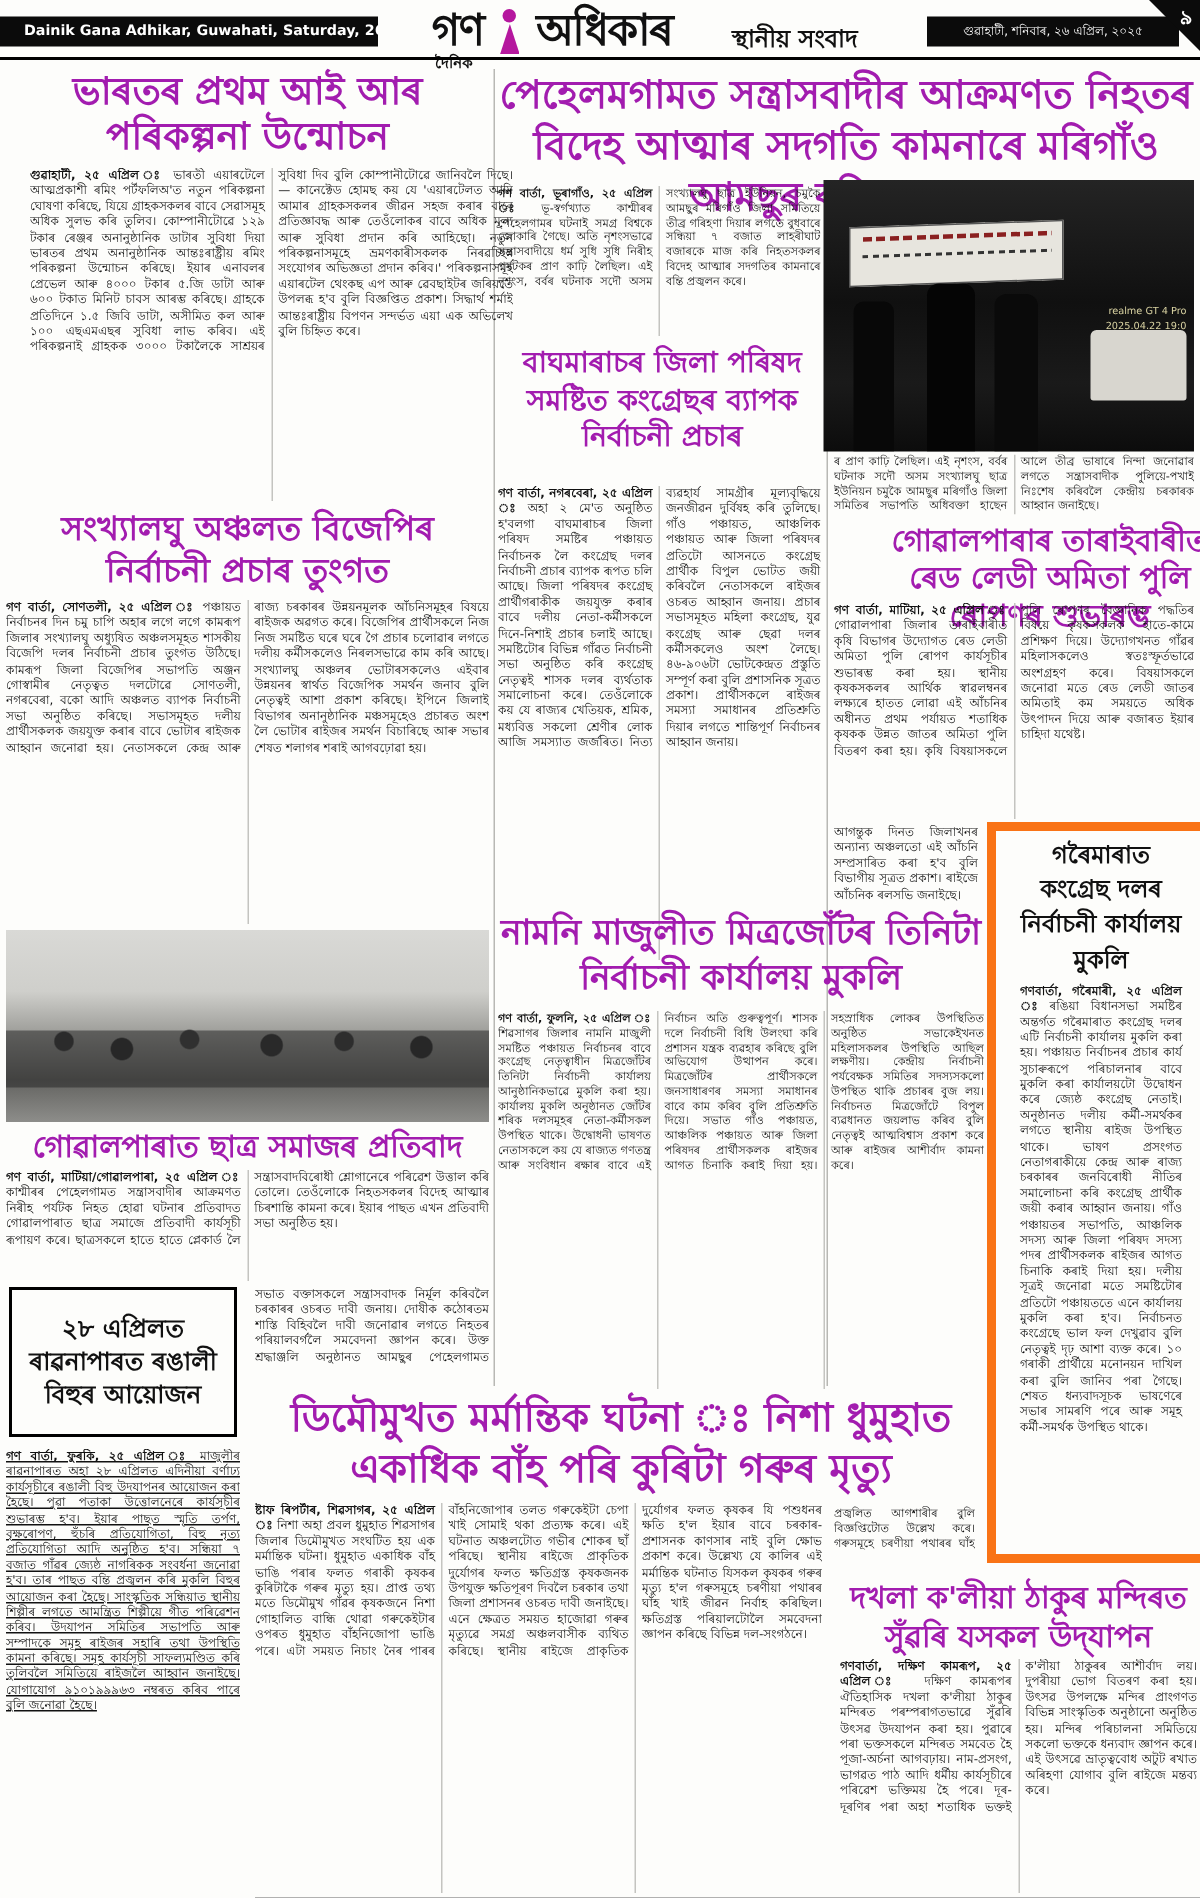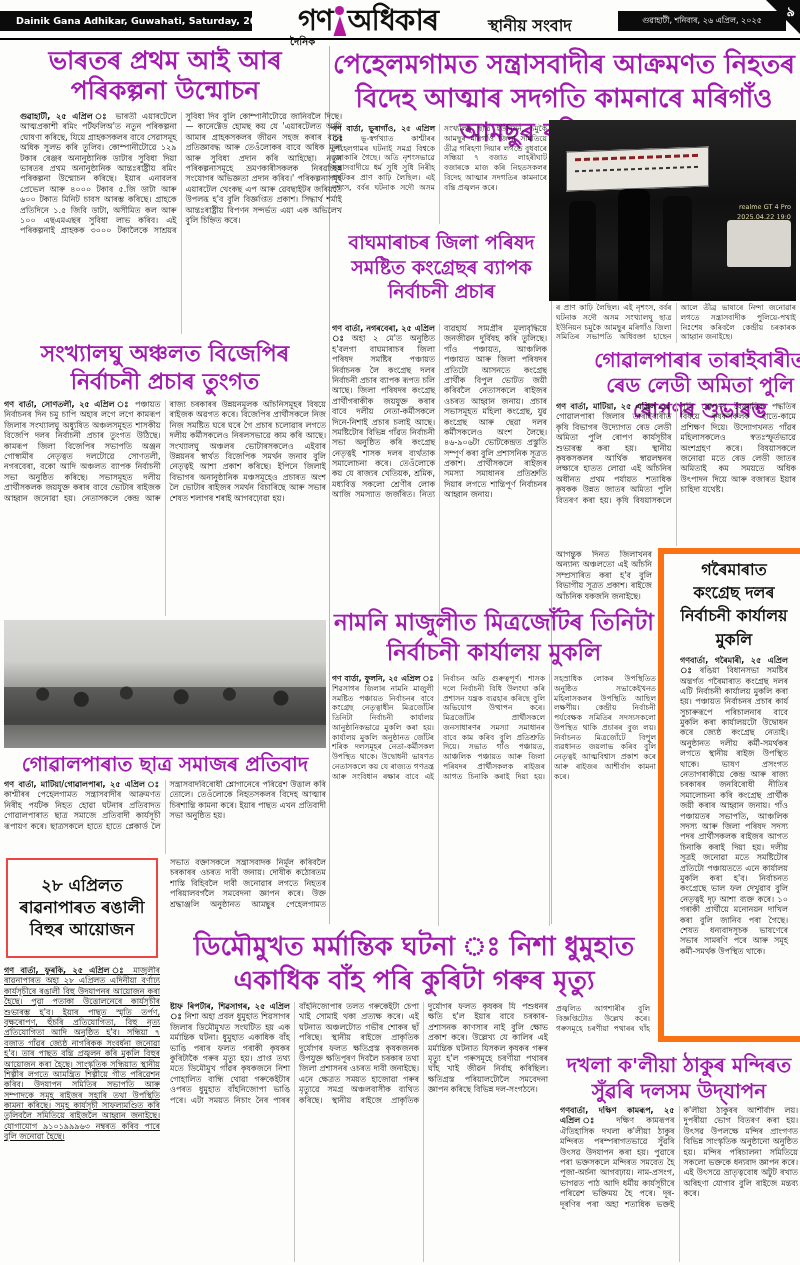--- a/index.html
+++ b/index.html
@@ -9,21 +9,21 @@
     background:#fdfdfb; overflow:hidden;
     font-family:"DejaVu Sans", sans-serif; color:#111;
   }
   
   .mast-top { position:absolute; left:290px; top:0; width:150px; text-align:left;
     font-size:10px; font-weight:700;margin-top:34px; }
   .mast-bar-left { position:absolute; left:0; top:11px; width:252px; height:20px;
     background:#0b0b0b; color:#fff; font-size:9.5px; font-weight:700;
     line-height:20px; padding-left:16px; white-space:nowrap; overflow:hidden; }
   .mast-main { position:absolute; left:252px; top:4px; width:232px; height:34px;
-    display:flex; align-items:center; justify-content:center; gap:0;
+    display:flex; align-items:center; justify-content:center; gap:10px;
     font-size:29px; font-weight:800; letter-spacing:-1px; }
   .brand-icon { display:inline-block; width:15px; height:30px; position:relative; }
   .brand-icon .head { position:absolute; left:3px; top:0; width:9px; height:9px;
     border-radius:50%; background:#b5179e; }
   .brand-icon .torso { position:absolute; left:1px; top:10px; width:13px; height:20px;
     background:#b5179e; clip-path:polygon(50% 0,100% 100%,0 100%); }
   .mast-section { position:absolute; left:488px; top:13px; width:125px;
     font-size:16px; font-weight:700; }
   .mast-bar-right { position:absolute; left:618px; top:11px; width:168px; height:20px;
     background:#0b0b0b; color:#fff; font-size:8px; line-height:20px; text-align:center;
@@ -43,21 +43,21 @@
   .vr1 { left:329px; top:46px; height:878px; }
   .vr2 { left:551px; top:124px; height:800px; }
   .hl-bharat  { left:4px;  top:46px;  width:322px; font-size:25px; line-height:1.2; }
   .bd-bharat  { left:20px;  top:112px; width:322px; height:222px; column-count:2; font-size:8px; }
   .hl-bjp     { left:4px;  top:340px; width:322px; font-size:22px; line-height:1.25; }
   .bd-bjp     { left:4px;  top:400px; width:322px; height:216px; column-count:2; font-size:8px; }
   .hl-protest { left:4px;  top:752px; width:322px; font-size:20px; line-height:1.2; }
   .bd-protest { left:4px;  top:780px; width:322px; height:74px; column-count:2; font-size:8px; }
   .bd-protest2{ left:170px; top:858px; width:156px; height:66px; column-count:1; font-size:8px; }
   .bihu-box   { position:absolute; left:6px; top:858px; width:152px; height:100px;
-                border:2px solid #ef4444; display:flex; align-items:center; justify-content:center;
+                border:2px solid #000000; display:flex; align-items:center; justify-content:center;
                 text-align:center; font-size:16.5px; font-weight:800; line-height:1.35; padding:3px; }
   .bd-bihu    { left:4px;  top:966px; width:156px; height:294px; column-count:1; font-size:8px;text-decoration:underline; }
   .hl-pahel   { left:332px; top:48px; width:464px; font-size:26px; line-height:1.3; }
   .bd-pahel   { left:332px; top:124px; width:215px; height:100px; column-count:2; font-size:7.5px; }
   .bd-pahel2  { left:556px; top:303px; width:240px; height:40px; column-count:2; font-size:7.5px; }
   .hl-bagh    { left:336px; top:230px; width:211px; font-size:19px; line-height:1.3; }
   .bd-bagh    { left:332px; top:288px; width:215px; height:316px; column-count:2; font-size:8px;margin-top:36px; }
   .hl-red     { left:580px; top:348px; width:240px; font-size:20px; line-height:1.25;text-align:center; }
   .bd-red     { left:556px; top:402px; width:240px; height:144px; column-count:2; font-size:8px; }
   .bd-red2    { left:556px; top:550px; width:96px; height:56px; column-count:1; font-size:8px; }
@@ -197,21 +197,21 @@
       <b class="dl">গণ বাৰ্তা, নগৰবেৰা, ২৫ এপ্ৰিল ঃ </b><span>অহা ২ মে'ত অনুষ্ঠিত হ'বলগা বাঘমাৰাচৰ জিলা পৰিষদ সমষ্টিৰ পঞ্চায়ত নিৰ্বাচনক লৈ কংগ্ৰেছ দলৰ নিৰ্বাচনী প্ৰচাৰ ব্যাপক ৰূপত চলি আছে। জিলা পৰিষদৰ কংগ্ৰেছ প্ৰাৰ্থীগৰাকীক জয়যুক্ত কৰাৰ বাবে দলীয় নেতা-কৰ্মীসকলে দিনে-নিশাই প্ৰচাৰ চলাই আছে। সমষ্টিটোৰ বিভিন্ন গাঁৱত নিৰ্বাচনী সভা অনুষ্ঠিত কৰি কংগ্ৰেছ নেতৃত্বই শাসক দলৰ ব্যৰ্থতাক সমালোচনা কৰে। তেওঁলোকে কয় যে ৰাজ্যৰ খেতিয়ক, শ্ৰমিক, মধ্যবিত্ত সকলো শ্ৰেণীৰ লোক আজি সমস্যাত জৰ্জৰিত। নিত্য ব্যৱহাৰ্য সামগ্ৰীৰ মূল্যবৃদ্ধিয়ে জনজীৱন দুৰ্বিষহ কৰি তুলিছে। গাঁও পঞ্চায়ত, আঞ্চলিক পঞ্চায়ত আৰু জিলা পৰিষদৰ প্ৰতিটো আসনতে কংগ্ৰেছ প্ৰাৰ্থীক বিপুল ভোটত জয়ী কৰিবলৈ নেতাসকলে ৰাইজৰ ওচৰত আহ্বান জনায়। প্ৰচাৰ সভাসমূহত মহিলা কংগ্ৰেছ, যুৱ কংগ্ৰেছ আৰু ছেৱা দলৰ কৰ্মীসকলেও অংশ লৈছে। ৪৬-৯০৬টা ভোটকেন্দ্ৰত প্ৰস্তুতি সম্পূৰ্ণ কৰা বুলি প্ৰশাসনিক সূত্ৰত প্ৰকাশ। প্ৰাৰ্থীসকলে ৰাইজৰ সমস্যা সমাধানৰ প্ৰতিশ্ৰুতি দিয়াৰ লগতে শান্তিপূৰ্ণ নিৰ্বাচনৰ আহ্বান জনায়।</span>
     </div>
   </section>
 
   <section>
     <h2 class="hl hl-red">গোৱালপাৰাৰ তাৰাইবাৰীত ৰেড লেডী অমিতা পুলি ৰোপণৰ শুভাৰম্ভ</h2>
     <div class="body bd-red">
       <b class="dl">গণ বাৰ্তা, মাটিয়া, ২৫ এপ্ৰিল ঃ </b><span>গোৱালপাৰা জিলাৰ তাৰাইবাৰীত কৃষি বিভাগৰ উদ্যোগত ৰেড লেডী অমিতা পুলি ৰোপণ কাৰ্যসূচীৰ শুভাৰম্ভ কৰা হয়। স্থানীয় কৃষকসকলৰ আৰ্থিক স্বাৱলম্বনৰ লক্ষ্যৰে হাতত লোৱা এই আঁচনিৰ অধীনত প্ৰথম পৰ্যায়ত শতাধিক কৃষকক উন্নত জাতৰ অমিতা পুলি বিতৰণ কৰা হয়। কৃষি বিষয়াসকলে পুলি ৰোপণৰ বৈজ্ঞানিক পদ্ধতিৰ বিষয়ে কৃষকসকলক হাতে-কামে প্ৰশিক্ষণ দিয়ে। উদ্যোগখনত গাঁৱৰ মহিলাসকলেও স্বতঃস্ফূৰ্তভাৱে অংশগ্ৰহণ কৰে। বিষয়াসকলে জনোৱা মতে ৰেড লেডী জাতৰ অমিতাই কম সময়তে অধিক উৎপাদন দিয়ে আৰু বজাৰত ইয়াৰ চাহিদা যথেষ্ট।</span>
     </div>
     <div class="body bd-red2">
-      <span>আগন্তুক দিনত জিলাখনৰ অন্যান্য অঞ্চলতো এই আঁচনি সম্প্ৰসাৰিত কৰা হ'ব বুলি বিভাগীয় সূত্ৰত প্ৰকাশ। ৰাইজে আঁচনিক ষকজনি জনাইছে।</span>
+      <span>আগন্তুক দিনত জিলাখনৰ অন্যান্য অঞ্চলতো এই আঁচনি সম্প্ৰসাৰিত কৰা হ'ব বুলি বিভাগীয় সূত্ৰত প্ৰকাশ। ৰাইজে আঁচনিক ৰলসভি জনাইছে।</span>
     </div>
   </section>
 
   <aside class="gore-box">
     <h2 class="gore-hl">গৰৈমাৰাত কংগ্ৰেছ দলৰ নিৰ্বাচনী কাৰ্যালয় মুকলি</h2>
     <div class="gore-bd">
       <b class="dl">গণবাৰ্তা, গৰৈমাৰী, ২৫ এপ্ৰিল ঃ </b><span>ৰঙিয়া বিধানসভা সমষ্টিৰ অন্তৰ্গত গৰৈমাৰাত কংগ্ৰেছ দলৰ এটি নিৰ্বাচনী কাৰ্যালয় মুকলি কৰা হয়। পঞ্চায়ত নিৰ্বাচনৰ প্ৰচাৰ কাৰ্য সুচাৰুৰূপে পৰিচালনাৰ বাবে মুকলি কৰা কাৰ্যালয়টো উদ্বোধন কৰে জ্যেষ্ঠ কংগ্ৰেছ নেতাই। অনুষ্ঠানত দলীয় কৰ্মী-সমৰ্থকৰ লগতে স্থানীয় ৰাইজ উপস্থিত থাকে। ভাষণ প্ৰসংগত নেতাগৰাকীয়ে কেন্দ্ৰ আৰু ৰাজ্য চৰকাৰৰ জনবিৰোধী নীতিৰ সমালোচনা কৰি কংগ্ৰেছ প্ৰাৰ্থীক জয়ী কৰাৰ আহ্বান জনায়। গাঁও পঞ্চায়তৰ সভাপতি, আঞ্চলিক সদস্য আৰু জিলা পৰিষদ সদস্য পদৰ প্ৰাৰ্থীসকলক ৰাইজৰ আগত চিনাকি কৰাই দিয়া হয়। দলীয় সূত্ৰই জনোৱা মতে সমষ্টিটোৰ প্ৰতিটো পঞ্চায়ততে এনে কাৰ্যালয় মুকলি কৰা হ'ব। নিৰ্বাচনত কংগ্ৰেছে ভাল ফল দেখুৱাব বুলি নেতৃত্বই দৃঢ় আশা ব্যক্ত কৰে। ১০ গৰাকী প্ৰাৰ্থীয়ে মনোনয়ন দাখিল কৰা বুলি জানিব পৰা গৈছে। শেষত ধন্যবাদসূচক ভাষণেৰে সভাৰ সামৰণি পৰে আৰু সমূহ কৰ্মী-সমৰ্থক উপস্থিত থাকে।</span>
     </div>
   </aside>
 
@@ -226,19 +226,19 @@
     <h2 class="hl hl-dimow">ডিমৌমুখত মৰ্মান্তিক ঘটনা ঃ নিশা ধুমুহাত একাধিক বাঁহ পৰি কুৰিটা গৰুৰ মৃত্যু</h2>
     <div class="body bd-dimow">
       <b class="dl">ষ্টাফ ৰিপৰ্টাৰ, শিৱসাগৰ, ২৫ এপ্ৰিল ঃ </b><span>নিশা অহা প্ৰবল ধুমুহাত শিৱসাগৰ জিলাৰ ডিমৌমুখত সংঘটিত হয় এক মৰ্মান্তিক ঘটনা। ধুমুহাত একাধিক বাঁহ ভাঙি পৰাৰ ফলত গৰাকী কৃষকৰ কুৰিটাকৈ গৰুৰ মৃত্যু হয়। প্ৰাপ্ত তথ্য মতে ডিমৌমুখ গাঁৱৰ কৃষকজনে নিশা গোহালিত বান্ধি থোৱা গৰুকেইটাৰ ওপৰত ধুমুহাত বাঁহনিজোপা ভাঙি পৰে। এটা সময়ত নিচাং নৈৰ পাৰৰ বাঁহনিজোপাৰ তলত গৰুকেইটা চেপা খাই সোমাই থকা প্ৰত্যক্ষ কৰে। এই ঘটনাত অঞ্চলটোত গভীৰ শোকৰ ছাঁ পৰিছে। স্থানীয় ৰাইজে প্ৰাকৃতিক দুৰ্যোগৰ ফলত ক্ষতিগ্ৰস্ত কৃষকজনক উপযুক্ত ক্ষতিপূৰণ দিবলৈ চৰকাৰ তথা জিলা প্ৰশাসনৰ ওচৰত দাবী জনাইছে। এনে ক্ষেত্ৰত সময়ত হাজোৱা গৰুৰ মৃত্যুৱে সমগ্ৰ অঞ্চলবাসীক ব্যথিত কৰিছে। স্থানীয় ৰাইজে প্ৰাকৃতিক দুৰ্যোগৰ ফলত কৃষকৰ যি পশুধনৰ ক্ষতি হ'ল ইয়াৰ বাবে চৰকাৰ-প্ৰশাসনক কাণসাৰ নাই বুলি ক্ষোভ প্ৰকাশ কৰে। উল্লেখ্য যে কালিৰ এই মৰ্মান্তিক ঘটনাত যিসকল কৃষকৰ গৰুৰ মৃত্যু হ'ল গৰুসমূহে চৰণীয়া পথাৰৰ ঘাঁহ খাই জীৱন নিৰ্বাহ কৰিছিল। ক্ষতিগ্ৰস্ত পৰিয়ালটোলৈ সমবেদনা জ্ঞাপন কৰিছে বিভিন্ন দল-সংগঠনে।</span>
     </div>
     <div class="body bd-dimow4">
       <span>প্ৰজ্বলিত আগশাৰীৰ বুলি বিজ্ঞপ্তিটোত উল্লেখ কৰে। গৰুসমূহে চৰণীয়া পথাৰৰ ঘাঁহ খাই কাগতে জীৱিকা নিৰ্বাহ কৰিছিল।</span>
     </div>
   </section>
 
   <section>
-    <h2 class="hl hl-dakh">দখলা ক'লীয়া ঠাকুৰ মন্দিৰত সুঁৱৰি দলসম উদ্‌যাপন</h2>
+    <h2 class="hl hl-dakh">দখলা ক'লীয়া ঠাকুৰ মন্দিৰত সুঁৱৰি যসকল উদ্‌যাপন</h2>
     <div class="body bd-dakh">
       <b class="dl">গণবাৰ্তা, দক্ষিণ কামৰূপ, ২৫ এপ্ৰিল ঃ </b><span>দক্ষিণ কামৰূপৰ ঐতিহাসিক দখলা ক'লীয়া ঠাকুৰ মন্দিৰত পৰম্পৰাগতভাৱে সুঁৱৰি উৎসৱ উদযাপন কৰা হয়। পুৱাৰে পৰা ভক্তসকলে মন্দিৰত সমবেত হৈ পূজা-অৰ্চনা আগবঢ়ায়। নাম-প্ৰসংগ, ভাগৱত পাঠ আদি ধৰ্মীয় কাৰ্যসূচীৰে পৰিৱেশ ভক্তিময় হৈ পৰে। দূৰ-দূৰণিৰ পৰা অহা শতাধিক ভক্তই ক'লীয়া ঠাকুৰৰ আশীৰ্বাদ লয়। দুপৰীয়া ভোগ বিতৰণ কৰা হয়। উৎসৱ উপলক্ষে মন্দিৰ প্ৰাংগণত বিভিন্ন সাংস্কৃতিক অনুষ্ঠানো অনুষ্ঠিত হয়। মন্দিৰ পৰিচালনা সমিতিয়ে সকলো ভক্তকে ধন্যবাদ জ্ঞাপন কৰে। এই উৎসৱে ভ্ৰাতৃত্ববোধ অটুট ৰখাত অৰিহণা যোগাব বুলি ৰাইজে মন্তব্য কৰে।</span>
     </div>
   </section>
 
 </div>
 
 </body></html>

